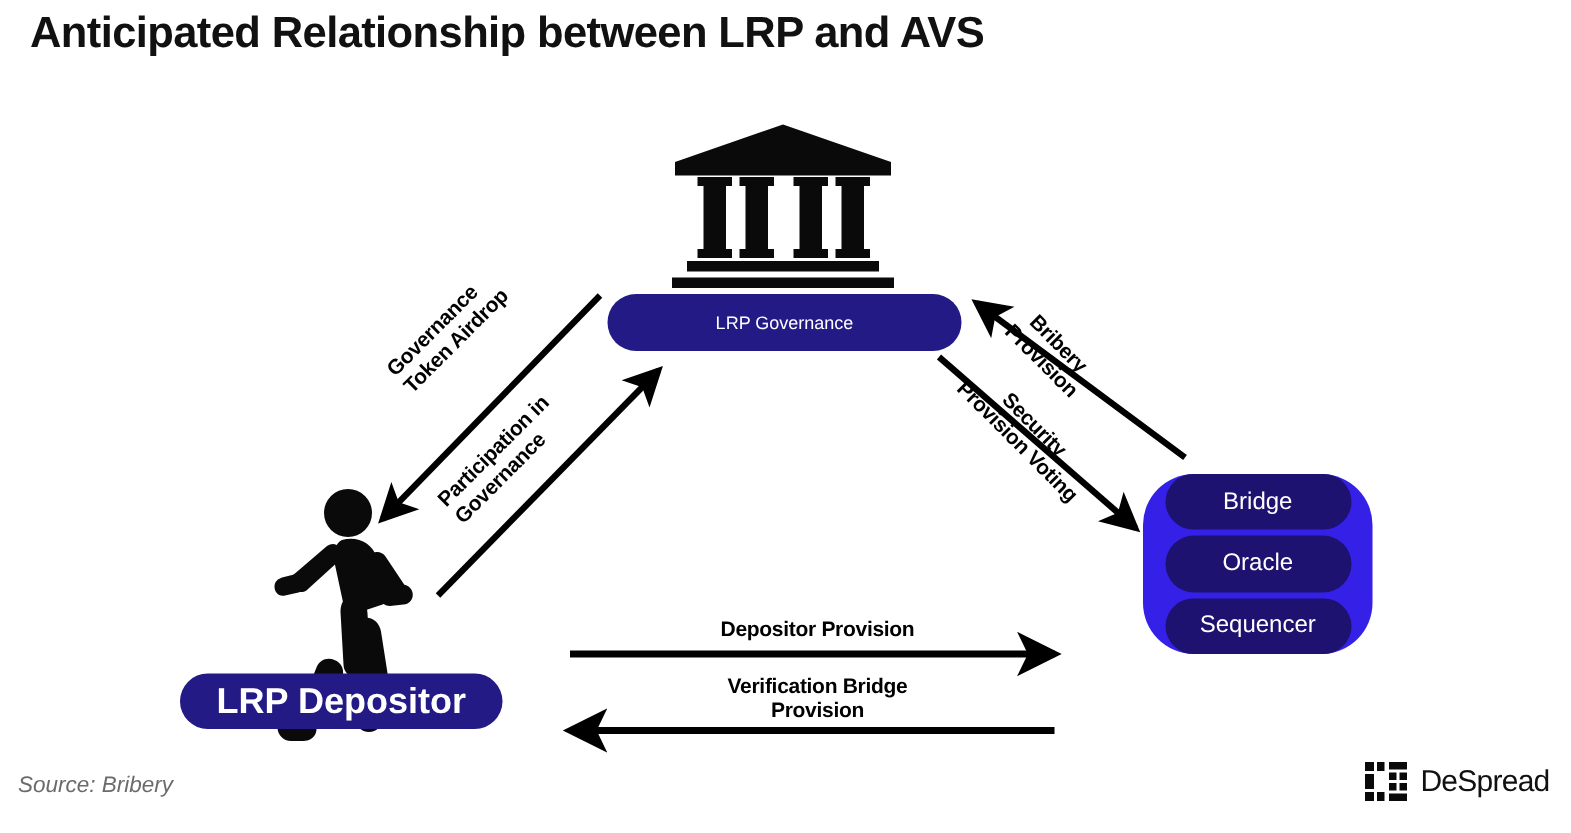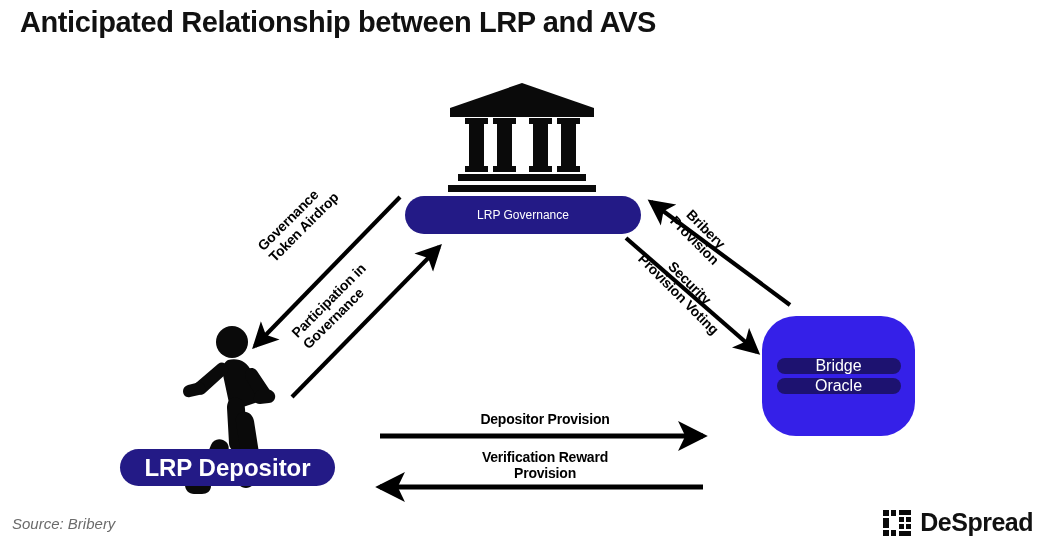--- a/index.html
+++ b/index.html
@@ -75,21 +75,21 @@
     background: #3520e8;
     border-radius: 34px;
     display: flex;
     flex-direction: column;
     align-items: center;
     justify-content: center;
     gap: 4px;
   }
   .avs-item {
     width: 124px;
-    height: 16px;
+    height: 44px;
     background: #1d1270;
     border-radius: 999px;
     color: #ffffff;
     font-size: 16px;
     display: flex;
     align-items: center;
     justify-content: center;
     white-space: nowrap;
   }
 
@@ -128,22 +128,22 @@
     color: #6b6b6b;
   }
   #logo {
     position: absolute;
     right: 14px; top: 508px;
     display: flex;
     align-items: center;
     gap: 9px;
   }
   #logo-text {
-    font-size: 25px;
-    font-weight: bold;
+    font-size: 20px;
+    font-weight: normal;
     color: #111111;
     letter-spacing: -0.5px;
   }
 </style>
 </head>
 <body>
 
 <div id="page">
 
   <div id="title">Anticipated Relationship between LRP and AVS</div>
@@ -219,20 +219,23 @@
     <span>LRP Depositor</span>
   </div>
 
   <div id="avs-cluster">
     <div class="avs-item">
       <span>Bridge</span>
     </div>
     <div class="avs-item">
       <span>Oracle</span>
     </div>
+    <div class="avs-item">
+      <span>Sequencer</span>
+    </div>
   </div>
 
 
   <div class="edge-label" id="lbl-airdrop">
     <div>Governance</div>
     <div>Token Airdrop</div>
   </div>
 
   <div class="edge-label" id="lbl-participation">
     <div>Participation in</div>
@@ -247,21 +250,21 @@
   <div class="edge-label" id="lbl-secvoting">
     <div>Security</div>
     <div>Provision Voting</div>
   </div>
 
   <div class="edge-label centered" id="lbl-secprov">
     <div>Depositor Provision</div>
   </div>
 
   <div class="edge-label centered" id="lbl-verif">
-    <div>Verification Reward</div>
+    <div>Verification Bridge</div>
     <div>Provision</div>
   </div>
 
   <div id="source">Source: Bribery</div>
 
   <div id="logo">
     <svg width="28" height="26" viewBox="0 0 28 26" fill="#0a0a0a">
       <rect x="0" y="0" width="6" height="6"></rect>
       <rect x="8" y="0" width="5" height="6"></rect>
       <rect x="0" y="8" width="6" height="10"></rect>

